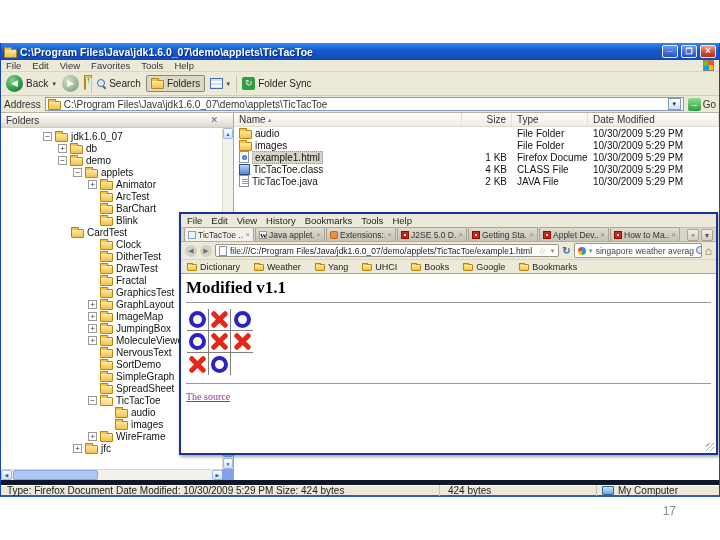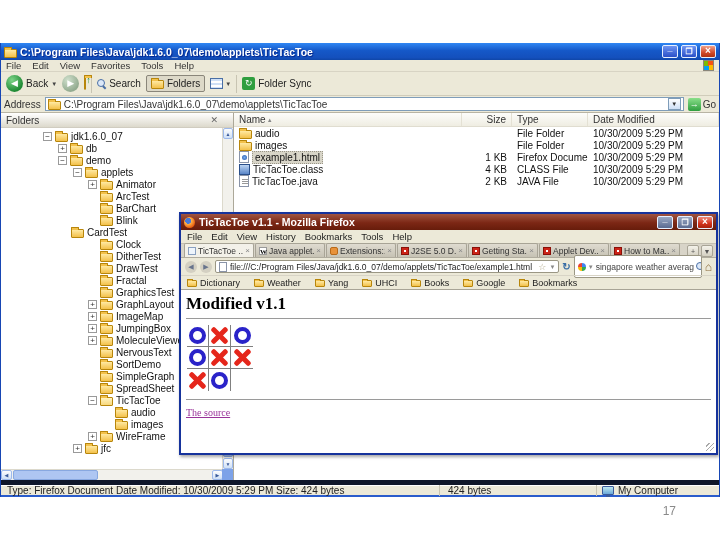--- a/index.html
+++ b/index.html
@@ -158,21 +158,21 @@
 
   .ff-navbar { height:17px; flex:none; display:flex; align-items:center; gap:3px; padding:0 4px; font-size:9px; }
   .nav-arrow { width:12px; height:12px; flex:none; border-radius:50%; background:#d4d0c2; color:#68748c;
                font-size:7px; line-height:12px; text-align:center; }
   .url-field { flex:1; height:13px; background:#fff; border:1px solid #9b9784; border-radius:2px;
                display:flex; align-items:center; gap:3px; padding:0 3px; font-size:8.5px; color:#222;
                overflow:hidden; white-space:nowrap; min-width:0; }
   .url-text { overflow:hidden; flex:1; }
   .star { color:#b0a888; font-size:9px; } .caret-sm { color:#888; font-size:6px; }
   .reload { color:#3a6ea5; font-size:10px; font-weight:bold; }
-  .search-field { width:128px; flex:none; height:23px; background:#fff; border:1px solid #9b9784;
+  .search-field { width:128px; flex:none; height:15px; background:#fff; border:1px solid #9b9784;
                   border-radius:2px; display:flex; align-items:center; gap:2px; padding:0 3px;
                   font-size:8.5px; color:#444; overflow:hidden; white-space:nowrap; }
   .g-icon { width:8px; height:8px; border-radius:50%; flex:none;
             background:conic-gradient(#4285f4 0 25%, #34a853 0 50%, #fbbc05 0 75%, #ea4335 0); }
   .home-icon { color:#8a6a3a; font-size:12px; line-height:12px; }
 
   .ff-bookmarks { height:14px; flex:none; display:flex; align-items:center; gap:14px; padding:0 6px;
                   font-size:9px; color:#222; border-top:1px solid #d8d4c6; }
   .bm-item { display:flex; align-items:center; gap:3px; }
   .bm-folder { position:relative; width:10px; height:7px; background:linear-gradient(#ffe9a2,#f3c14b);
@@ -489,27 +489,20 @@
       <span class="st-left">Type: Firefox Document Date Modified: 10/30/2009 5:29 PM Size: 424 bytes</span>
       <span class="st-mid">424 bytes</span>
       <span class="st-right">
         <span class="pc-icon"></span>
         <span>My Computer</span>
       </span>
     </div>
   </div>
 
   <div class="firefox">
-    <div class="ff-titlebar">
-      <span class="ff-icon"></span>
-      <span class="ff-title">TicTacToe v1.1 - Mozilla Firefox</span>
-      <span class="wbtn wbtn-min fbtn-min"></span>
-      <span class="wbtn wbtn-max fbtn-max"></span>
-      <span class="wbtn wbtn-close fbtn-close"></span>
-    </div>
     <div class="ff-menubar" id="ff-menu-items">
         <span class="menu-item">File</span>
         <span class="menu-item">Edit</span>
         <span class="menu-item">View</span>
         <span class="menu-item">History</span>
         <span class="menu-item">Bookmarks</span>
         <span class="menu-item">Tools</span>
         <span class="menu-item">Help</span>
       </div>
     <div class="ff-tabbar" id="ff-tabs">

